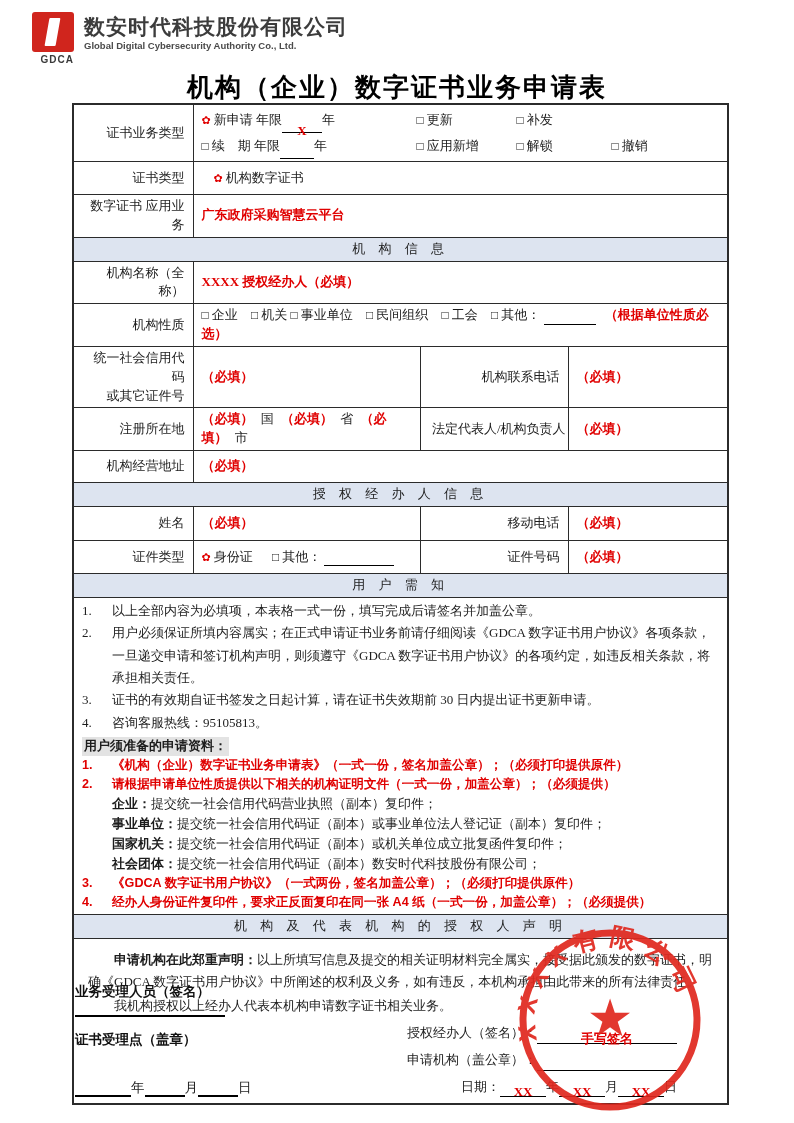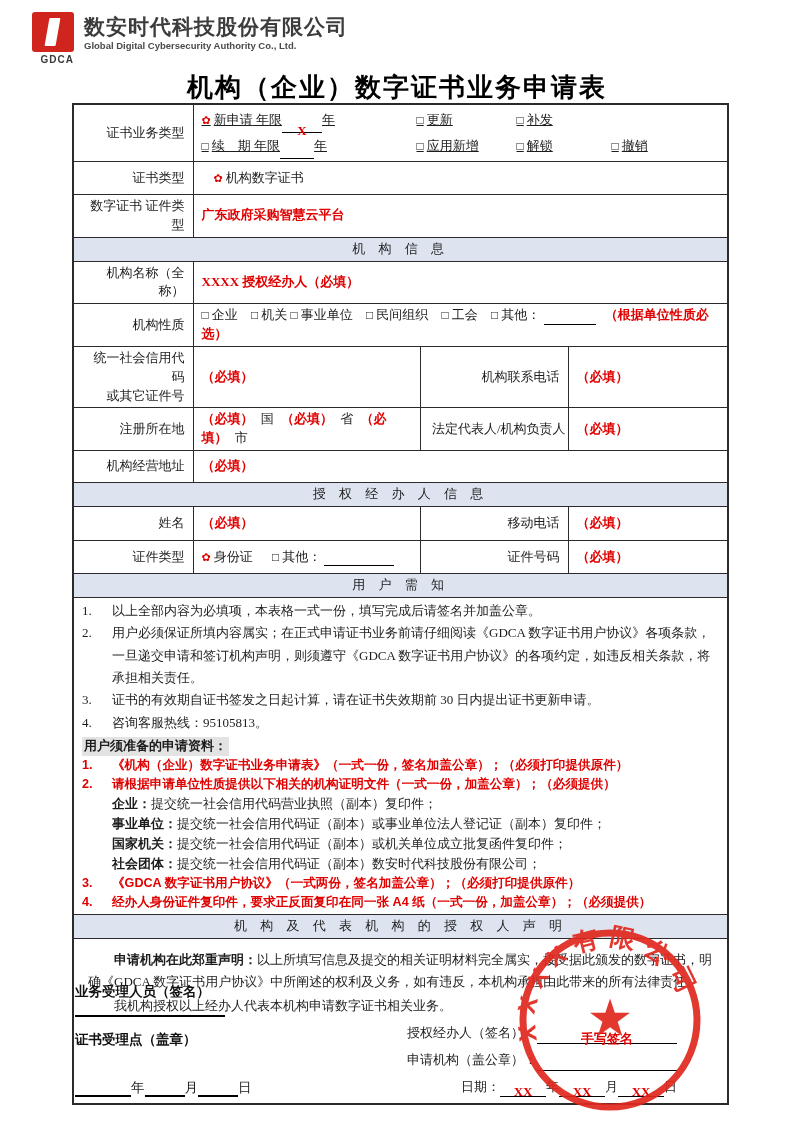--- a/index.html
+++ b/index.html
@@ -28,21 +28,21 @@
   table.form { border:2px solid #2b2b2b; }
   td.lbl { text-align:right; padding:2px 4px; }
   td.sect { background:#dde4f0; text-align:center; font-weight:normal; font-size:13.5px; letter-spacing:5px; height:22px; padding:2px; }
   tr.h52 td{height:52px;} tr.h33 td{height:33px;} tr.h34 td{height:34px;}
   tr.h45 td{height:45px;} tr.h32 td{height:32px;}
   .red { color:#e00000; }
   .rb { color:#e00000; font-weight:bold; }
   .chk-on { color:#e00000; font-size:11px; margin-right:3px; }
   .chk-off { color:#222; font-size:12px; margin-right:3px; }
   .blank { display:inline-block; border-bottom:1px solid #000; text-align:center; height:15px; vertical-align:bottom; }
-  .optline { display:flex; align-items:flex-start; line-height:25px;text-decoration:underline; }
+  .optline { display:flex; align-items:flex-start; line-height:25px; }
   .ow1 { width:215px; } .ow2 { width:100px; } .ow3 { width:95px; }
   
   td.bigcell { padding:5px 10px 4px 10px; vertical-align:top; }
   .n-row { display:flex; line-height:1.72; }
   .n-num { width:30px; flex:0 0 30px; }
   .n-txt { flex:1; }
   .mat-title { display:inline-block; background:#e3e3e3; font-family:"Liberation Sans",sans-serif;
     font-weight:bold; font-size:13px; margin-top:3px; padding:0 2px; }
   .m-row { display:flex; line-height:1.5; font-family:"Liberation Sans",sans-serif; font-weight:bold; font-size:12.6px; }
   .m-num { width:30px; flex:0 0 30px; }
@@ -116,21 +116,21 @@
     </tr>
 
     <tr class="h33">
       <td class="lbl">证书类型</td>
       <td colspan="3">
         <span style="margin-left:12px"><span class="chk-on">✿</span><span>机构数字证书</span></span>
       </td>
     </tr>
 
     <tr class="h33">
-      <td class="lbl">数字证书 证件类型</td>
+      <td class="lbl">数字证书 应用业务</td>
       <td colspan="3" class="rb">广东政府采购智慧云平台</td>
     </tr>
 
     <tr>
           <td class="sect" colspan="4">机 构 信 息</td>
         </tr>
 
     <tr class="h34">
       <td class="lbl">机构名称（全称）</td>
       <td colspan="3" class="rb">XXXX 授权经办人（必填）</td>

